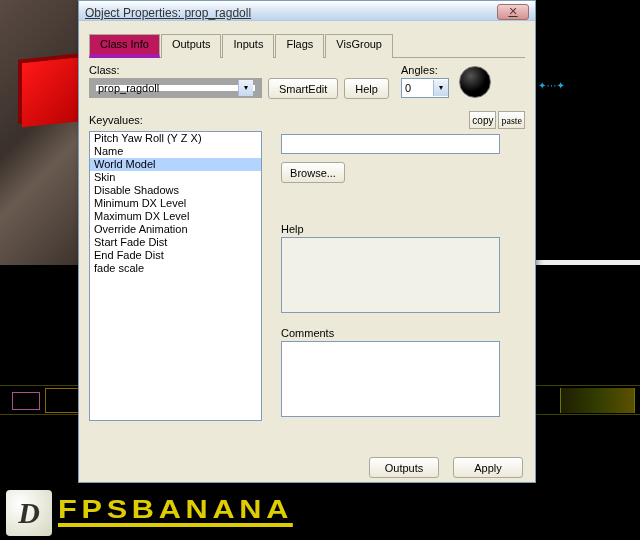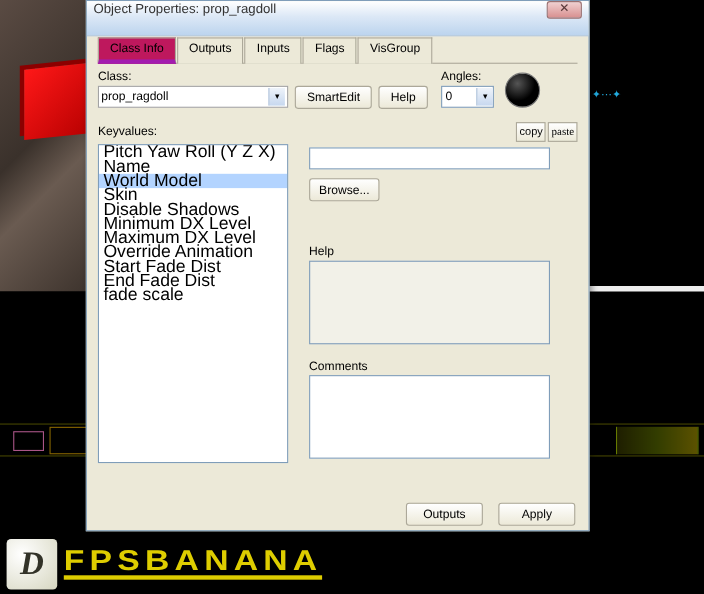--- a/index.html
+++ b/index.html
@@ -10,51 +10,51 @@
   .red-cube { position: absolute; left: 22px; top: 60px; width: 64px; height: 64px; background: linear-gradient(135deg,#ff1818,#b50000); transform: skewY(-6deg); box-shadow: -4px -4px 0 #8b0000; }
   .grid-area { position: absolute; left: 0; top: 265px; right: 0; bottom: 85px; background: #000; }
   .grid-lines { position: absolute; bottom: 40px; left: 0; right: 0; height: 30px; border-top: 1px solid #444400; border-bottom: 1px solid #444400; }
   .grid-shape1 { position: absolute; bottom: 45px; left: 12px; width: 28px; height: 18px; border: 1px solid #aa5588; }
   .grid-shape2 { position: absolute; bottom: 42px; left: 45px; width: 40px; height: 25px; border: 1px solid #886600; }
   .grid-right { position: absolute; bottom: 42px; right: 5px; width: 75px; height: 25px; background: linear-gradient(90deg,#333300 0%,#556600 50%,#998800); opacity: 0.6; border-left: 1px solid #aacc00; border-right: 1px solid #aacc00; }
   .right-cyan { position:absolute; left:538px; top:80px; color:#2ad; font-size:10px; }
 
   
   .dialog { position: absolute; left: 78px; top: 0; width: 458px; height: 483px; background: #ece9d8; border: 1px solid #7f9db9; box-shadow: 2px 2px 6px rgba(0,0,0,0.4); }
-  .titlebar { height: 32px; background: linear-gradient(#fff,#dce8f6 45%,#bcd4ee); display: flex; align-items: flex-start; padding: 0 6px; font-size: 12px; color: #333; border-bottom: 1px solid #b0c8e0; }
+  .titlebar { height: 20px; background: linear-gradient(#fff,#dce8f6 45%,#bcd4ee); display: flex; align-items: flex-end; padding: 0 6px; font-size: 12px; color: #333; border-bottom: 1px solid #b0c8e0; text-decoration: underline; }
   .titlebar .spacer { flex: 1; }
   .close-btn { width: 32px; height: 16px; background: linear-gradient(#f0d0d0,#d89090); border: 1px solid #9a7070; border-radius: 3px; color: #5a3a3a; font-size: 11px; text-align: center; line-height: 13px; cursor: pointer; }
 
   .dlg-body { position: absolute; left: 10px; top: 32px; right: 10px; bottom: 10px; }
 
   
   .tabs { display: flex; border-bottom: 1px solid #aca899; font-size: 11px; margin-bottom: 6px; }
   .tab { padding: 3px 10px 4px; background: #ece9d8; border: 1px solid #aca899; border-bottom: none; margin-right: 1px; cursor: pointer; position: relative; top: 1px; }
   .tab.active { background: #be185d; border-bottom: 4px solid #a21caf; }
 
   .row { display: flex; align-items: flex-start; gap: 6px; }
   .lbl { font-size: 11px; color: #000; }
 
   
-  .class-select { width: 173px; height: 20px; font-size: 11px; border: 1px solid #a3a3a3; background: #fff; padding: 0 2px; display: flex; align-items: center; justify-content: space-between; cursor: pointer; }
+  .class-select { width: 173px; height: 20px; font-size: 11px; border: 7px solid #a3a3a3; background: #fff; padding: 0 2px; display: flex; align-items: center; justify-content: space-between; cursor: pointer; }
   .dd-arrow { width: 15px; height: 16px; background: linear-gradient(#eef3fa,#c7d8ef); border-left: 1px solid #a6bcd8; text-align: center; font-size: 8px; line-height: 16px; }
 
   .btn { height: 21px; padding: 0 10px; font-size: 11px; background: linear-gradient(#fff,#ece9d8); border: 1px solid #aca899; border-radius: 3px; cursor: pointer; display: inline-flex; align-items: center; justify-content: center; text-align: right; }
   .btn.sm { height: 18px; padding: 0 2px; border-radius: 0; font-size: 10px; }
 
   
   .angles-wrap { position: absolute; left: 312px; top: 0; width: 120px; }
   .angle-input { width: 48px; height: 20px; border: 1px solid #7f9db9; background: #fff; font-size: 11px; display: flex; align-items: center; justify-content: space-between; padding-left: 3px; cursor: pointer; margin-top: 2px; }
   .angle-ball { position: absolute; left: 58px; top: 2px; width: 32px; height: 32px; border-radius: 50%; background: radial-gradient(circle at 35% 30%, #555 0%, #000 55%); border: 1px solid #777; }
 
   
   .kv-wrap { margin-top: 12px; }
   .kv-head { display: flex; align-items: center; font-size: 11px; margin-bottom: 2px; }
   .kv-head .spacer { flex: 1; }
-  .kv-list { width: 173px; height: 290px; background: #fff; border: 1px solid #7f9db9; font-size: 16px; overflow: hidden; }
+  .kv-list { width: 173px; height: 290px; background: #fff; border: 1px solid #7f9db9; font-size: 11px; overflow: hidden; }
   .kv-item { padding: 0 4px; height: 13px; line-height: 13px; cursor: pointer; }
   .kv-item.sel { background: #b3d4ff; }
 
   .right-col { position: absolute; left: 192px; top: 70px; width: 226px; }
   .val-input { width: 219px; height: 20px; border: 1px solid #7f9db9; background: #fff; }
   .sect-lbl { font-size: 11px; margin: 14px 0 2px; }
   .help-box { width: 219px; height: 76px; border: 1px solid #7f9db9; background: #f2f1e8; }
   .comments-box { width: 219px; height: 76px; border: 1px solid #7f9db9; background: #fff; }
 
   .footer-btns { position: absolute; right: 12px; bottom: 4px; display: flex; gap: 14px; }

